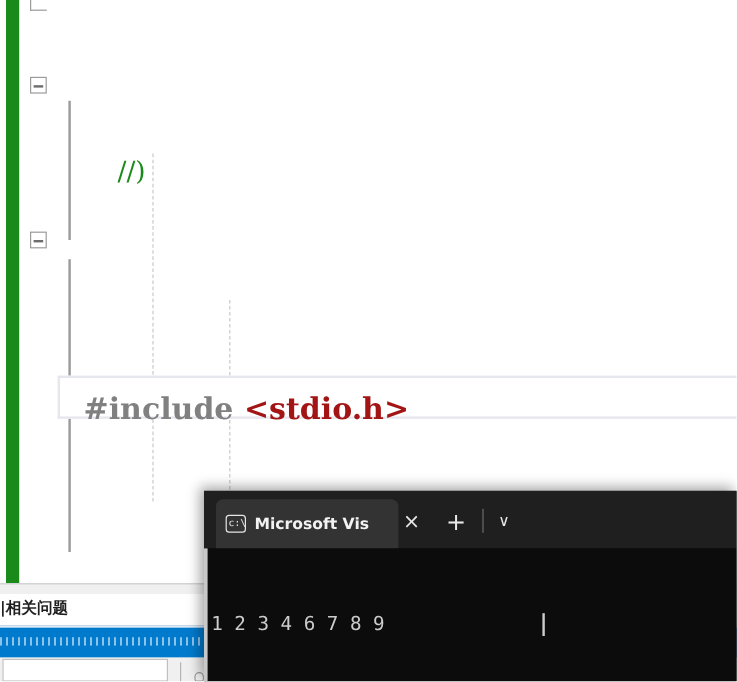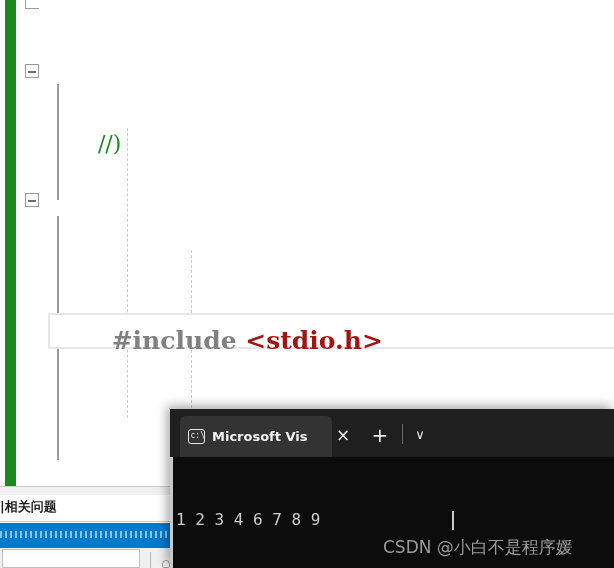--- a/index.html
+++ b/index.html
@@ -315,21 +315,21 @@
     <div class="collapse" style="left:25px; top:193px;"></div>
 
     <div class="curline" style="top:313px;"></div>
 
     <div class="code">
 
       <div class="ln" style="height:16px; line-height:10px; font-size:22px; padding-left:42px;">
         <span class="cmt">//)</span>
       </div>
 
-      <div class="ln" style="padding-left:42px; margin-top:2px;font-weight:bold;">
+      <div class="ln" style="margin-top:2px;font-weight:bold;">
         <span class="pre">#include</span><span> </span><span class="str">&lt;stdio.h&gt;</span>
       </div>
 
       <div class="ln" style="padding-left:44px;">
         
       </div>
 
       
 
       
@@ -377,15 +377,14 @@
     <div class="term-leftedge"></div>
 
     <div class="term-lines">
       <div>1 2 3 4 6 7 8 9</div>
       
       
     </div>
     <div class="term-cursor"></div>
   </div>
 
-  <div class="watermark">CSDN @小白不是程序媛</div>
 
 </div>
 
 </body></html>

